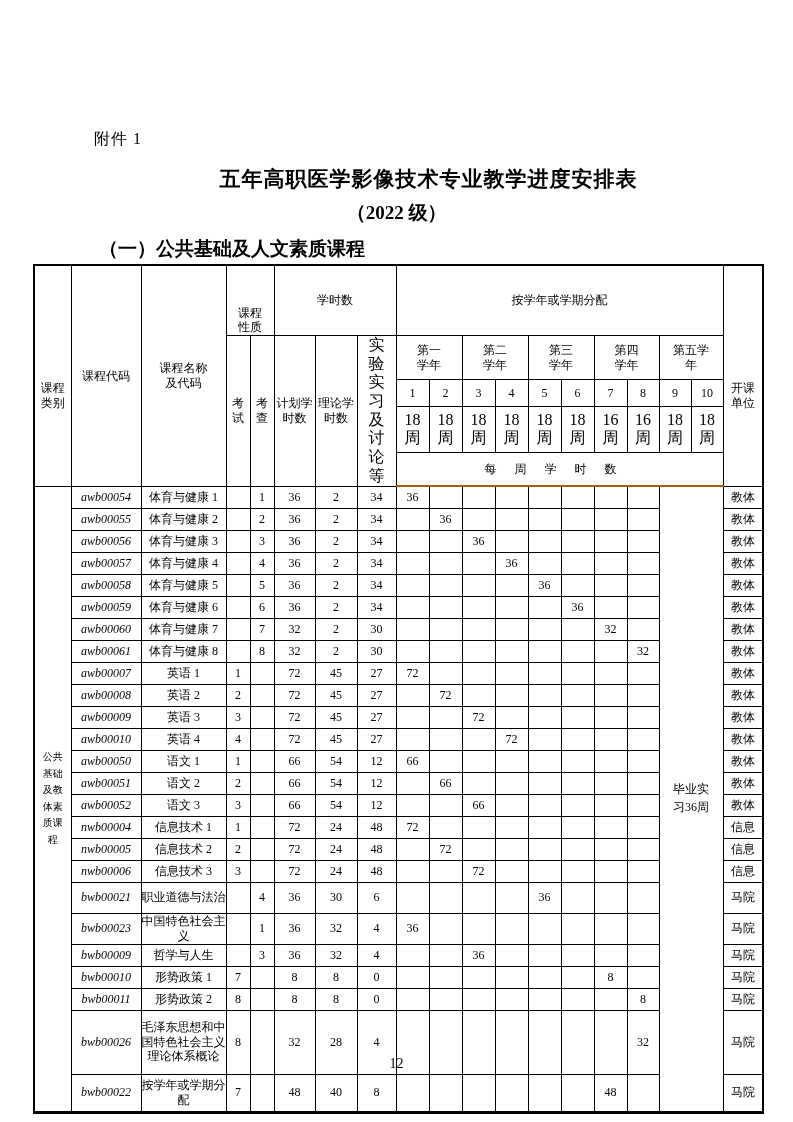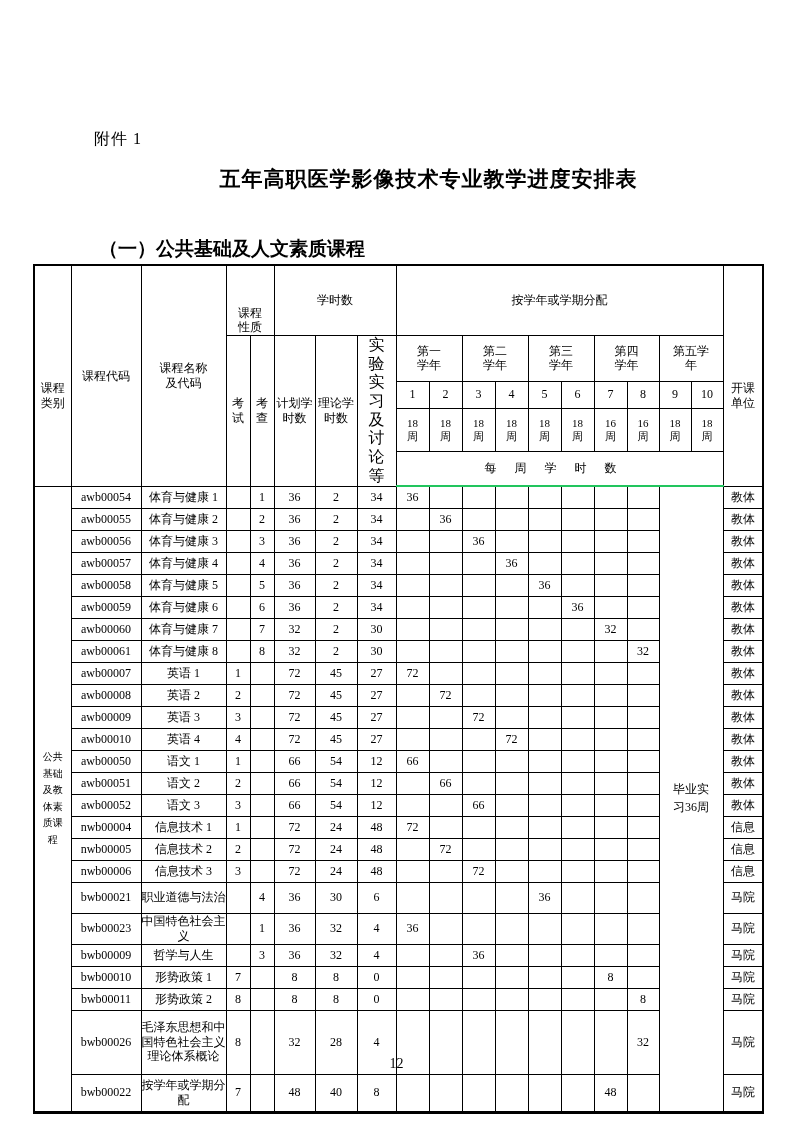--- a/index.html
+++ b/index.html
@@ -27,47 +27,48 @@
     border:1px solid #000; text-align:center; vertical-align:middle;
     padding:0; overflow:hidden; font-size:12px; line-height:1.2;
     font-weight:normal; word-break:break-all;
   }
   thead th { font-weight:bold; font-size:13px; }
   thead tr.hr1 { height:42px; }
   thead tr.hr2 { height:37px; }
   thead tr.hr3 { height:22px; }
   thead tr.hr4 { height:35px; }
   thead tr.hr5 { height:28px; }
-  thead tr.hr5 th { border-bottom:2px solid #22c55e; }
+  thead tr.hr5 th { border-bottom:2px solid #a16207; }
 
   tbody tr.r1 { height:22px; }
   tbody tr.r2 { height:31px; }
   tbody tr.r4 { height:64px; }
   tbody tr.rlast { height:38px; }
 
   .vwrap { margin:0 auto; word-break:break-all; }
   .w2   { width:2.15em; }
   .w2h  { width:2.15em;margin-top:40px; }
   .nm4  { width:4.3em; }
   .prac-text { width:1.1em; font-size:16px; line-height:1.17; }
-  .wk   { width:20px; font-size:11px; line-height:1.15; }
+  .wk   { width:20px; font-size:16px; line-height:1.15; }
   .cat-text  { width:28px; font-size:10px; line-height:1.65; }
   .grad-text { width:44px; font-size:12px; line-height:1.45; }
   .spread { letter-spacing:18px; padding-left:18px; }
-  td.code { font-size:12px; }
+  td.code { font-size:12px;font-style:italic; }
   td.name { font-size:13px; padding:0 2px; line-height:1.25; }
   td.unit { font-size:13px; }
   th.small { font-size:12px; }
 </style>
 </head>
 <body>
 
 <div class="page">
   <div class="attachment">附件 1</div>
   <div class="doc-title">五年高职医学影像技术专业教学进度安排表</div>
+  <div class="doc-subtitle">（2022 级）</div>
   <div class="section-heading">（一）公共基础及人文素质课程</div>
 
   <div class="table-wrap">
     <table class="schedule">
       <colgroup>
         <col style="width:37px">
           <col style="width:70px">
           <col style="width:85px">
         <col style="width:24px">
           <col style="width:24px">

